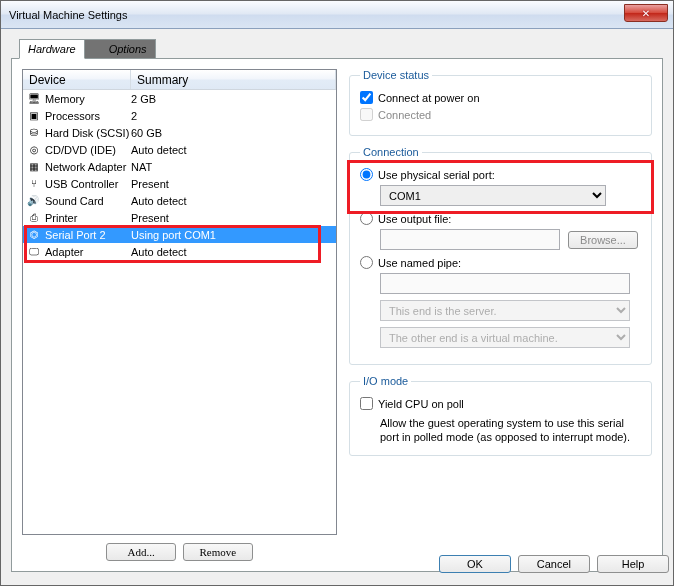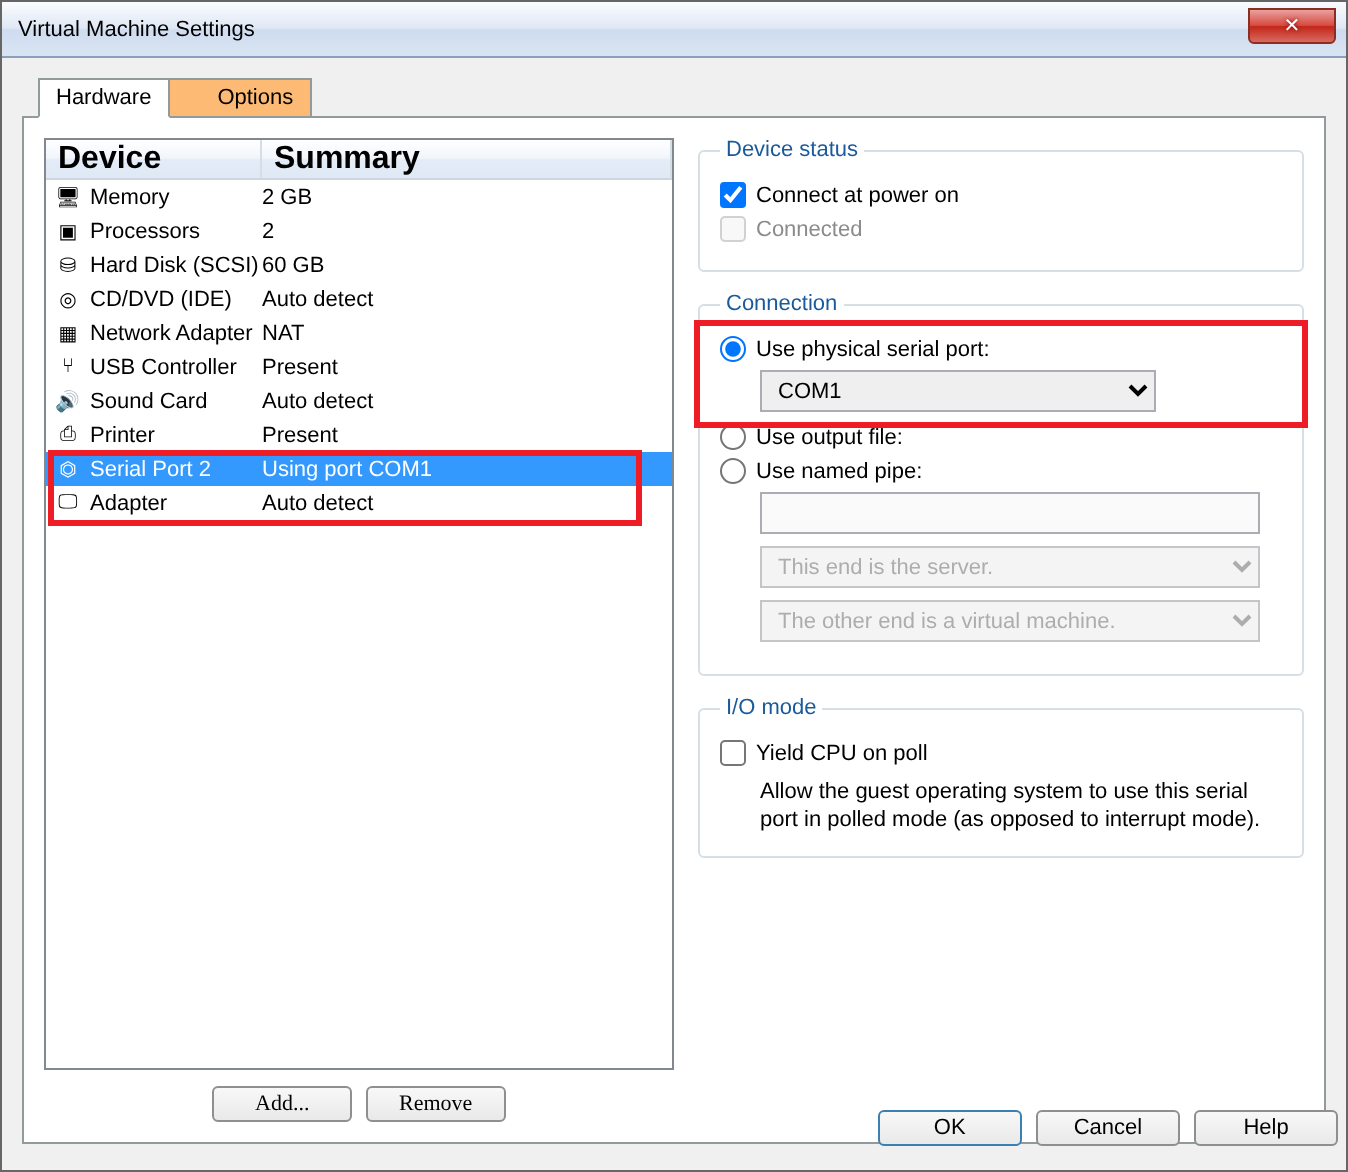--- a/index.html
+++ b/index.html
@@ -4,47 +4,47 @@
 <style>
   * { box-sizing: border-box; }
   body { margin: 0; font-family: "Segoe UI", Tahoma, sans-serif; font-size: 11px; background: #5a7a8a; overflow: hidden; }
   .window { width: 674px; height: 586px; background: #f0f0f0; border: 1px solid #666; position: relative; box-shadow: 0 0 10px rgba(0,0,0,.3); }
   .titlebar { height: 28px; background: linear-gradient(#fafcff, #e0e8f4 48%, #cfdcef 52%, #dae5f3); border-bottom: 1px solid #8ba0bc; display: flex; align-items: center; padding-left: 8px; color: #000; }
   .titlebar-text { flex: 1; font-size: 11px; }
   .winbtn { width: 28px; height: 18px; margin-top: -3px; margin-right: 2px; border: 1px solid rgba(0,0,0,.2); display: flex; align-items: center; justify-content: center; font-size: 10px; border-radius: 0 0 3px 3px; }
   .winbtn.close { width: 44px; background: linear-gradient(#e9a0a0,#d64c3e 48%,#c2271a 52%,#d86a5f); color:#fff; margin-right:5px; border-color:#8a2e22; text-shadow:0 0 2px #801; }
   .container { position: absolute; top:28px; left:0; right:0; bottom:0; padding: 10px 10px 12px 10px; }
   .tabs { display:flex; margin-left:8px; }
-  .tab { padding: 3px 8px 3px 8px; border:1px solid #919b9c; background:#fcfcfc; font-size:11px; cursor:default; position:relative; }
+  .tab { padding: 3px 8px 3px 8px; border:1px solid #919b9c; background:#fcfcfc; font-size:11px; cursor:default; position:relative;font-style:italic; }
   .tab.active { border-bottom:1px solid #fff; background:#fff; z-index:2; }
-  .tab.inactive { background:#fdba74; border-left:none;padding-left:24px; }
+  .tab.inactive { background:#737373; border-left:none;padding-left:24px; }
   .tabpanel { border:1px solid #919b9c; background:#fff; height: calc(100% - 20px); margin-top:-1px; padding:10px; display:flex; gap:8px; }
   .left { width: 315px; display:flex; flex-direction:column; }
   .devlist { flex:1; border:1px solid #828790; background:#fff; overflow:hidden; position:relative; }
   .devlist-header { display:flex; background:linear-gradient(#fff,#f1f5fb 48%,#e3ecf7 52%,#dfe9f5); border-bottom:1px solid #cfd6de; height:20px; align-items:center; }
-  .devh { padding-left:6px; font-size:16px; border-right:1px solid #d5dde5; height:100%; display:flex; align-items:center;font-weight:bold; }
+  .devh { padding-left:6px; font-size:12px; border-right:1px solid #d5dde5; height:100%; display:flex; align-items:center; }
   .devh.device { width:108px; }
   .devh.summary { flex:1; }
   .row { display:flex; align-items:center; height:17px; padding-left:3px; font-size:11px; }
   .row .cell-dev { width:105px; display:flex; align-items:center; gap:3px; }
   .row .cell-sum { flex:1; }
   .row.selected { background:#3399ff; color:#fff; }
   .devicon { width:16px; height:14px; display:inline-flex; align-items:center; justify-content:center; font-size:10px; }
   .highlight-box { position:absolute; border:3px solid #ee1c25; pointer-events:none; }
   .left-buttons { text-align:center; margin-top:8px;font-family:Liberation Serif, serif; }
   .btn { background: linear-gradient(#f8f8f8,#e9e9e9); border:1px solid #8e8f8f; border-radius:3px; padding:2px 10px; font-size:11px; min-width:70px; margin:0 2px; font-family:inherit; }
   .btn:disabled { color:#8b8b8b; }
   .right { flex:1; padding-left:4px; position:relative; }
   fieldset { border:1px solid #d5dfe5; border-radius:3px; margin:0 0 10px 0; padding:6px 10px 10px 10px; }
   legend { color:#1a5a9a; font-size:11px; padding:0 3px; }
   .row-opt { display:flex; align-items:center; gap:5px; margin:4px 0; font-size:11px; }
   input[type=checkbox], input[type=radio] { margin:0; width:13px; height:13px; }
   .subfield { margin-left:20px; margin-top:4px; margin-bottom:6px; }
   select, input[type=text] { border:1px solid #abadb3; height:21px; font-size:11px; padding:1px 4px; font-family:inherit; }
-  select { width:198px; }
+  select { width:226px; }
   input[type=text] { width:180px; }
   .disabled-text { color:#8b8b8b; }
   .dialog-buttons { position:absolute; right:2px; bottom:12px; }
   .dialog-buttons .btn { min-width:72px; }
   .io-note { margin-left:20px; margin-top:6px; color:#000; font-size:11px; line-height:1.3; }
   .gray-select { background:#f0f0f0; color:#8b8b8b; width:250px; }
 </style>
 </head>
 <body>
 
@@ -170,20 +170,24 @@
               <option>COM1</option>
             </select>
           </div>
 
           <div class="highlight-box" style="left:-3px; top:2px; right:-3px; height:54px;"></div>
 
           <div class="row-opt">
             <input type="radio" name="conn" style="">
             <span>Use output file:</span>
           </div>
+          <div class="subfield" style="display:flex; gap:6px; align-items:center;">
+            <input type="text" disabled="" style="">
+            <button class="btn" disabled="">Browse...</button>
+          </div>
 
           <div class="row-opt">
             <input type="radio" name="conn" style="">
             <span>Use named pipe:</span>
           </div>
           <div class="subfield">
             <input type="text" disabled="" style="width: 250px;">
           </div>
           <div class="subfield">
             <select disabled="" class="gray-select">

